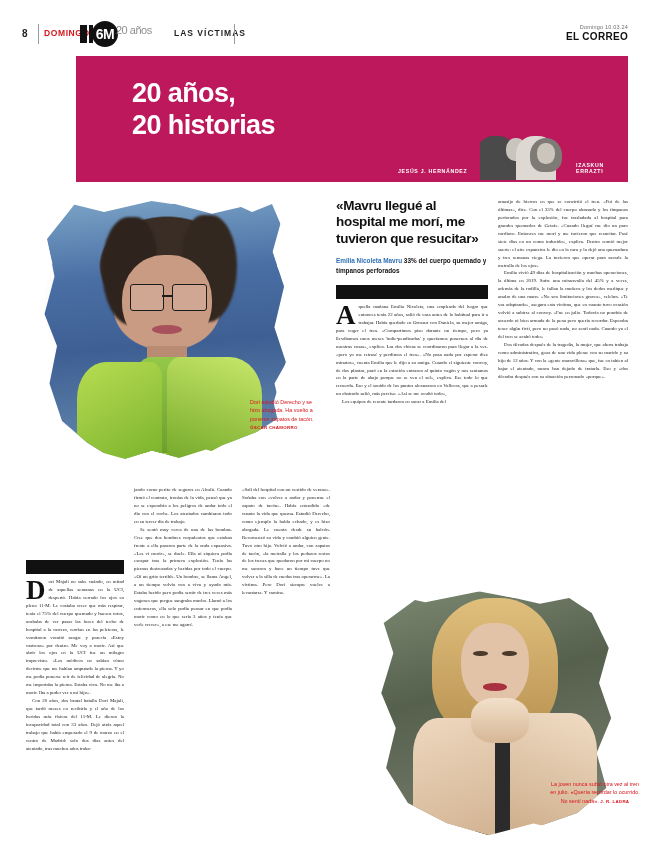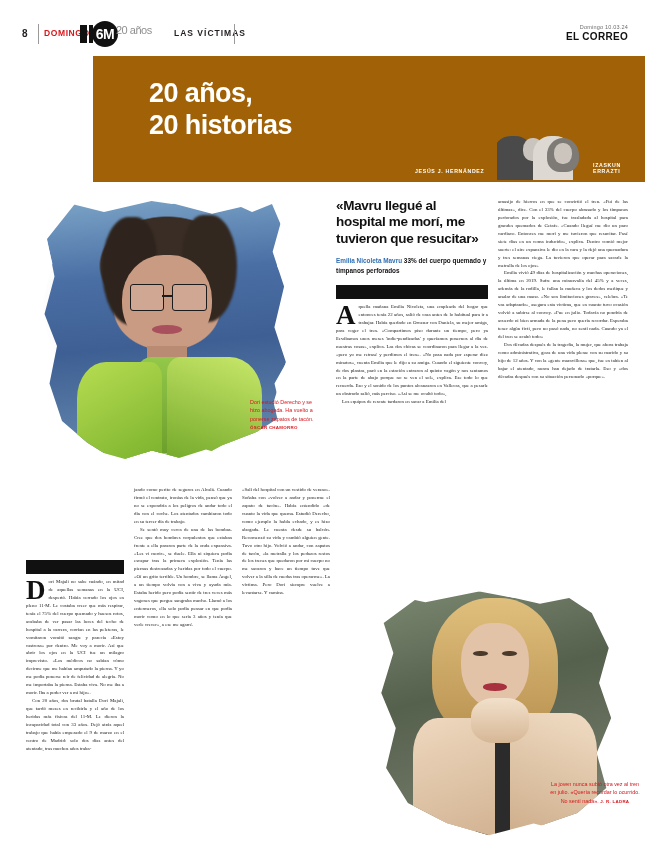--- a/index.html
+++ b/index.html
@@ -27,21 +27,21 @@
   .anos20{position:absolute;left:116px;top:2px;font-family:"Liberation Sans",sans-serif;
     font-size:11px;color:#8f8f8f;letter-spacing:-.5px;font-weight:300;}
   .seccion{position:absolute;left:174px;top:6px;font-family:"Liberation Sans",sans-serif;
     font-weight:bold;font-size:8.5px;letter-spacing:1px;color:#231f20;}
   .fecha{position:absolute;right:22px;top:2px;text-align:right;
     font-family:"Liberation Sans",sans-serif;}
   .fecha .d{font-size:5.5px;color:#6d6d6d;letter-spacing:.2px;display:block;}
   .fecha .n{font-size:10px;color:#111;font-weight:bold;letter-spacing:.3px;display:block;margin-top:1px;}
 
   
-  .banner{position:absolute;left:93px;top:56px;width:552px;height:126px;background:#a16207;}
+  .banner{position:absolute;left:76px;top:56px;width:552px;height:126px;background:#be185d;}
   .banner h1{position:absolute;left:56px;top:22px;margin:0;color:#fff;
     font-family:"Liberation Sans",sans-serif;font-weight:bold;font-size:27px;
     line-height:1.18;letter-spacing:-.6px;}
   .byline{position:absolute;bottom:8px;font-family:"Liberation Sans",sans-serif;
     font-weight:bold;font-size:5.2px;color:#fff;letter-spacing:.7px;}
   .byline.left{left:322px;}
   .byline.right{left:500px;}
   .headshots{position:absolute;left:404px;top:34px;width:90px;height:90px;overflow:hidden;}
   .hs{position:absolute;bottom:0;}
   .hs .head{width:20px;height:23px;border-radius:48% 48% 44% 44%;background:#cfcfcf;}

